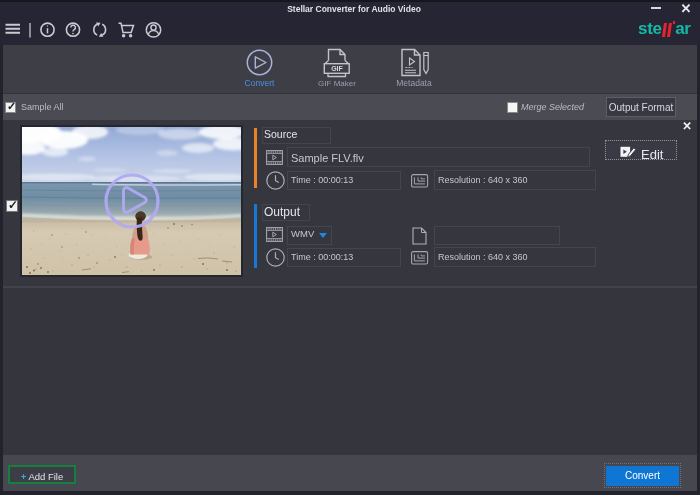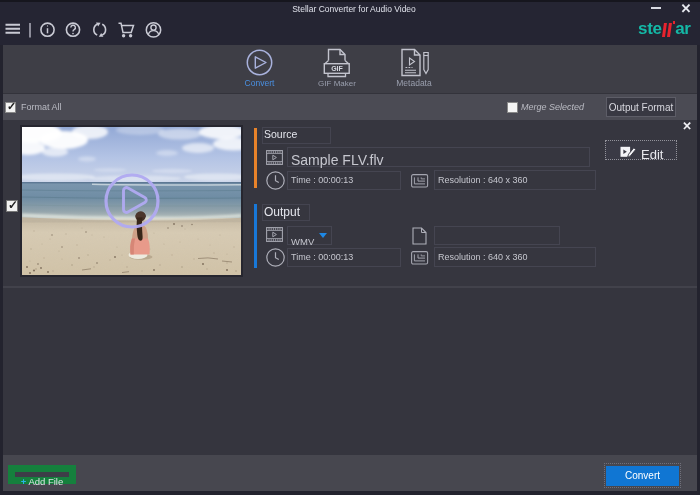--- a/index.html
+++ b/index.html
@@ -8,21 +8,21 @@
   .abs { position:absolute; }
 </style>
 </head>
 <body>
 
 <div class="abs" style="left:0;top:0;width:700px;height:495px;background:#23232e;"></div>
 
 <div class="abs" style="left:0;top:0;width:700px;height:45px;background:#252533;"></div>
 <div class="abs" style="left:0;top:0;width:700px;height:2px;background:#16161e;"></div>
 
-<div class="abs" style="left:0;top:4px;width:676px;text-align:center;font-size:8.5px;font-weight:normal;color:#dfe1ea;padding-left:32px;">Stellar Converter for Audio Video</div>
+<div class="abs" style="left:0;top:4px;width:676px;text-align:center;font-size:8.5px;font-weight:bold;color:#dfe1ea;padding-left:32px;">Stellar Converter for Audio Video</div>
 
 <div class="abs" style="left:651px;top:7px;width:10px;height:2px;background:#d8dae2;"></div>
 <div class="abs" style="left:678px;top:0px;width:16px;height:16px;color:#e8eaf0;font-size:13px;font-weight:bold;text-align:center;line-height:17px;">✕</div>
 
 <svg id="hdricons" class="abs" style="left:0;top:16px;" width="180" height="29" viewBox="0 0 180 29">
   <g stroke="#c9cad4" fill="none" stroke-width="1.6">
 
     <path d="M5.5 8.7 H20 M5.5 12.7 H20 M5.5 16.7 H20" stroke-width="2"></path>
 
     <path d="M30 7 V21.5" stroke-width="1.8" stroke="#9a9aa6"></path>
@@ -86,21 +86,21 @@
   </g>
   <text x="259.5" y="40.5" fill="#4a90e2" font-size="8.5" text-anchor="middle" font-family="Liberation Sans">Convert</text>
   <text x="337" y="40.5" fill="#9a9fae" font-size="8" text-anchor="middle" font-family="Liberation Sans">GIF Maker</text>
   <text x="414" y="40.5" fill="#9a9fae" font-size="8.5" text-anchor="middle" font-family="Liberation Sans">Metadata</text>
 </svg>
 
 <div class="abs" style="left:3px;top:93px;width:694px;height:1px;background:#33333b;"></div>
 <div class="abs" style="left:3px;top:94px;width:694px;height:26px;background:#4b4b54;"></div>
 <div class="abs" style="left:5px;top:102px;width:11px;height:11px;background:#f2f2f2;border:1px solid #888;"></div>
 <div class="abs" style="left:5px;top:100px;width:13px;height:13px;color:#222;font-size:11px;font-weight:bold;line-height:13px;text-align:center;">✓</div>
-<div class="abs" style="left:21px;top:102px;font-size:9px;color:#babbc3;">Format All</div>
+<div class="abs" style="left:21px;top:102px;font-size:9px;color:#babbc3;">Sample All</div>
 <div class="abs" style="left:507px;top:102px;width:11px;height:11px;background:#f5f5f5;border:1px solid #888;"></div>
 <div class="abs" style="left:521px;top:102px;font-size:9px;color:#babbc3;font-style:italic;">Merge Selected</div>
 <div class="abs" style="left:606px;top:97px;width:70px;height:20px;background:#383842;border:1px solid #5d5d67;color:#d8d8df;font-size:10px;text-align:center;line-height:20px;">Output Format</div>
 
 <div class="abs" style="left:3px;top:120px;width:694px;height:166px;background:#36363f;"></div>
 
 <div class="abs" style="left:6px;top:200px;width:12px;height:12px;background:#f2f2f2;border:1px solid #777;"></div>
 <div class="abs" style="left:6px;top:198px;width:14px;height:14px;color:#222;font-size:12px;font-weight:bold;line-height:14px;text-align:center;">✓</div>
 
 <div class="abs" style="left:20px;top:125px;width:223px;height:152px;background:#26262f;"></div>
@@ -271,21 +271,21 @@
   <div class="abs" style="left:15px;top:7px;width:69px;height:17px;border:1px solid #444450;"></div>
   <div class="abs" style="left:17px;top:8px;font-size:10.5px;color:#e4e5ec;text-align:center;">Source</div>
 
   <svg class="abs" style="left:19px;top:29.5px;" width="17" height="15" viewBox="0 0 17 15">
     <rect x="0.6" y="0.6" width="15.8" height="13.8" fill="none" stroke="#a4a5af" stroke-width="1.1"></rect>
     <path d="M1 3.4 H16 M1 11.6 H16" stroke="#a4a5af" stroke-width="0.9"></path>
     <path d="M3 0.9 v2.2 M5.2 0.9 v2.2 M7.4 0.9 v2.2 M9.6 0.9 v2.2 M11.8 0.9 v2.2 M14 0.9 v2.2 M3 11.9 v2.2 M5.2 11.9 v2.2 M7.4 11.9 v2.2 M9.6 11.9 v2.2 M11.8 11.9 v2.2 M14 11.9 v2.2" stroke="#a4a5af" stroke-width="0.8"></path>
     <path d="M6.8 5.2 l3.6 2.3 -3.6 2.3 z" fill="none" stroke="#a4a5af" stroke-width="1"></path>
   </svg>
   <div class="abs" style="left:40px;top:27px;width:303px;height:20px;border:1px solid #454551;"></div>
-  <div class="abs" style="left:44px;top:32px;font-size:14px;color:#c6c7cf;">Sample FLV.flv</div>
+  <div class="abs" style="left:44px;top:32px;font-size:11px;color:#c6c7cf;">Sample FLV.flv</div>
 
   <div class="abs" style="left:358px;top:20px;width:72px;height:20px;background:#3a3a45;border:1px dotted #93939b;"></div>
   <svg class="abs" style="left:373px;top:26px;" width="16" height="12" viewBox="0 0 16 12">
     <rect x="0.5" y="0.8" width="9.6" height="10" fill="#f4f4f7"></rect>
     <path d="M3.4 3.6 l3.4 2.2 -3.4 2.2 z" fill="#3a3a45"></path>
     <path d="M7.6 11.2 l1 -3 5.2 -6.4 2 1.6 -5.2 6.4 z" fill="#f4f4f7" stroke="#33333d" stroke-width="0.9"></path>
   </svg>
   <div class="abs" style="left:394px;top:26.5px;font-size:13px;color:#e8e8ee;text-align:right;">Edit</div>
 
   <svg class="abs" style="left:19px;top:51px;" width="19" height="19" viewBox="0 0 19 19">
@@ -309,21 +309,21 @@
   <div class="abs" style="left:15px;top:84px;width:48px;height:17px;border:1px solid #444450;"></div>
   <div class="abs" style="left:17px;top:85px;font-size:12px;color:#e4e5ec;">Output</div>
 
   <svg class="abs" style="left:19px;top:107px;" width="17" height="15" viewBox="0 0 17 15">
     <rect x="0.6" y="0.6" width="15.8" height="13.8" fill="none" stroke="#a4a5af" stroke-width="1.1"></rect>
     <path d="M1 3.4 H16 M1 11.6 H16" stroke="#a4a5af" stroke-width="0.9"></path>
     <path d="M3 0.9 v2.2 M5.2 0.9 v2.2 M7.4 0.9 v2.2 M9.6 0.9 v2.2 M11.8 0.9 v2.2 M14 0.9 v2.2 M3 11.9 v2.2 M5.2 11.9 v2.2 M7.4 11.9 v2.2 M9.6 11.9 v2.2 M11.8 11.9 v2.2 M14 11.9 v2.2" stroke="#a4a5af" stroke-width="0.8"></path>
     <path d="M6.8 5.2 l3.6 2.3 -3.6 2.3 z" fill="none" stroke="#a4a5af" stroke-width="1"></path>
   </svg>
   <div class="abs" style="left:40px;top:106px;width:45px;height:19px;border:1px solid #454551;"></div>
-  <div class="abs" style="left:44px;top:116px;font-size:9.5px;color:#c6c7cf;">WMV</div>
+  <div class="abs" style="left:44px;top:108px;font-size:9.5px;color:#c6c7cf;">WMV</div>
   <div class="abs" style="left:72px;top:113px;width:0;height:0;border-left:4.5px solid transparent;border-right:4.5px solid transparent;border-top:5.5px solid #1e88e5;"></div>
 
   <svg class="abs" style="left:165px;top:107px;" width="15" height="18" viewBox="0 0 15 18">
     <path d="M1 17 V1 h8.5 l4.5 4.5 V17 z" fill="none" stroke="#aeafb9" stroke-width="1.1"></path>
     <path d="M9.5 1 V5.5 H14" fill="none" stroke="#aeafb9" stroke-width="1"></path>
   </svg>
   <div class="abs" style="left:187px;top:106px;width:126px;height:19px;border:1px solid #454551;"></div>
 
   <svg class="abs" style="left:19px;top:128px;" width="19" height="19" viewBox="0 0 19 19">
     <circle cx="9.5" cy="9.5" r="8.7" fill="none" stroke="#aeafb9" stroke-width="1.2"></circle>
@@ -339,16 +339,16 @@
     <path d="M10.2 3.4 V4.9 H14" fill="none" stroke="#a4a5af" stroke-width="0.9"></path>
   </svg>
   <div class="abs" style="left:187px;top:127px;width:162px;height:20px;border:1px solid #454551;"></div>
   <div class="abs" style="left:191px;top:132px;font-size:9px;color:#c6c7cf;">Resolution : 640 x 360</div>
 </div>
 
 <div class="abs" style="left:3px;top:286px;width:694px;height:2px;background:#42424b;"></div>
 <div class="abs" style="left:3px;top:288px;width:694px;height:167px;background:#35353e;"></div>
 
 <div class="abs" style="left:3px;top:455px;width:694px;height:36px;background:#47474f;"></div>
-<div class="abs" style="left:8px;top:465px;width:68px;height:19px;background:#3d3d47;border:7px solid #15803d;font-size:9.5px;color:#e2e2e8;text-align:center;line-height:19px;"><span style="color:#2bb3e8;font-weight:bold;">+</span> Add File</div>
+<div class="abs" style="left:8px;top:465px;width:68px;height:19px;background:#3d3d47;border:2px solid #15803d;font-size:9.5px;color:#e2e2e8;text-align:center;line-height:19px;"><span style="color:#2bb3e8;font-weight:bold;">+</span> Add File</div>
 <div class="abs" style="left:604px;top:463px;width:77px;height:25px;border:1px dotted #70707a;"></div>
 <div class="abs" style="left:606px;top:466px;width:73px;height:20px;background:#1076d3;font-size:10px;color:#fff;text-align:center;line-height:20px;">Convert</div>
 <div class="abs" style="left:0;top:491px;width:700px;height:4px;background:#23232e;"></div>
 
 </body></html>

